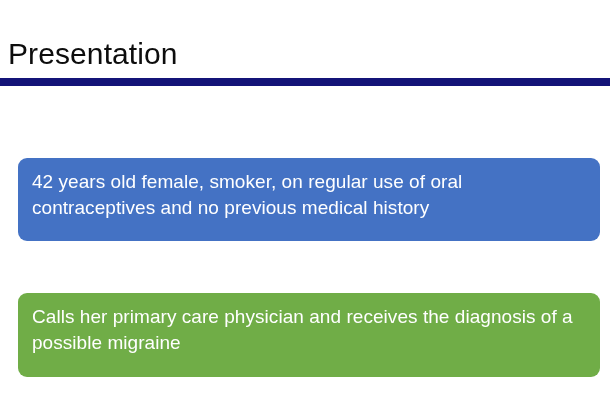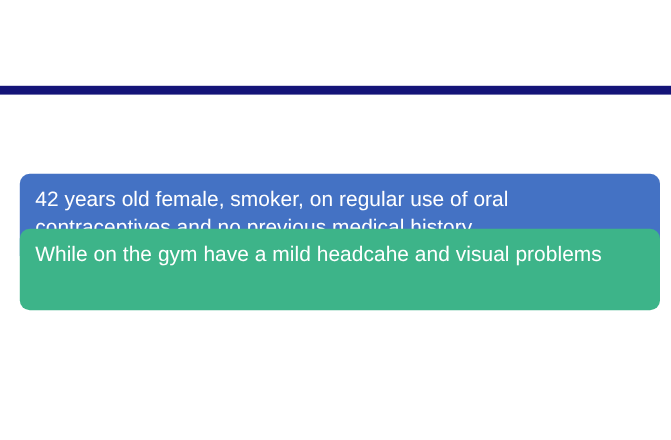--- a/index.html
+++ b/index.html
@@ -75,25 +75,26 @@
   }
   .box-text {
     display: block;
   }
 </style>
 </head>
 <body>
 
 <div class="slide">
 
+  <div class="slide-title">Presentation</div>
 
   <div class="title-rule"></div>
 
   <div class="box box-1">
     <span class="box-text">42 years old female, smoker, on regular use of oral contraceptives and no previous medical history</span>
   </div>
 
-  <div class="box box-2">
-    <span class="box-text">While on the gym have a mild headcahe and visual problems</span>
+
+  <div class="box box-3">
+    <span class="box-text">Calls her primary care physician and receives the diagnosis of a possible migraine</span>
   </div>
-
 
 </div>
 
 </body></html>

